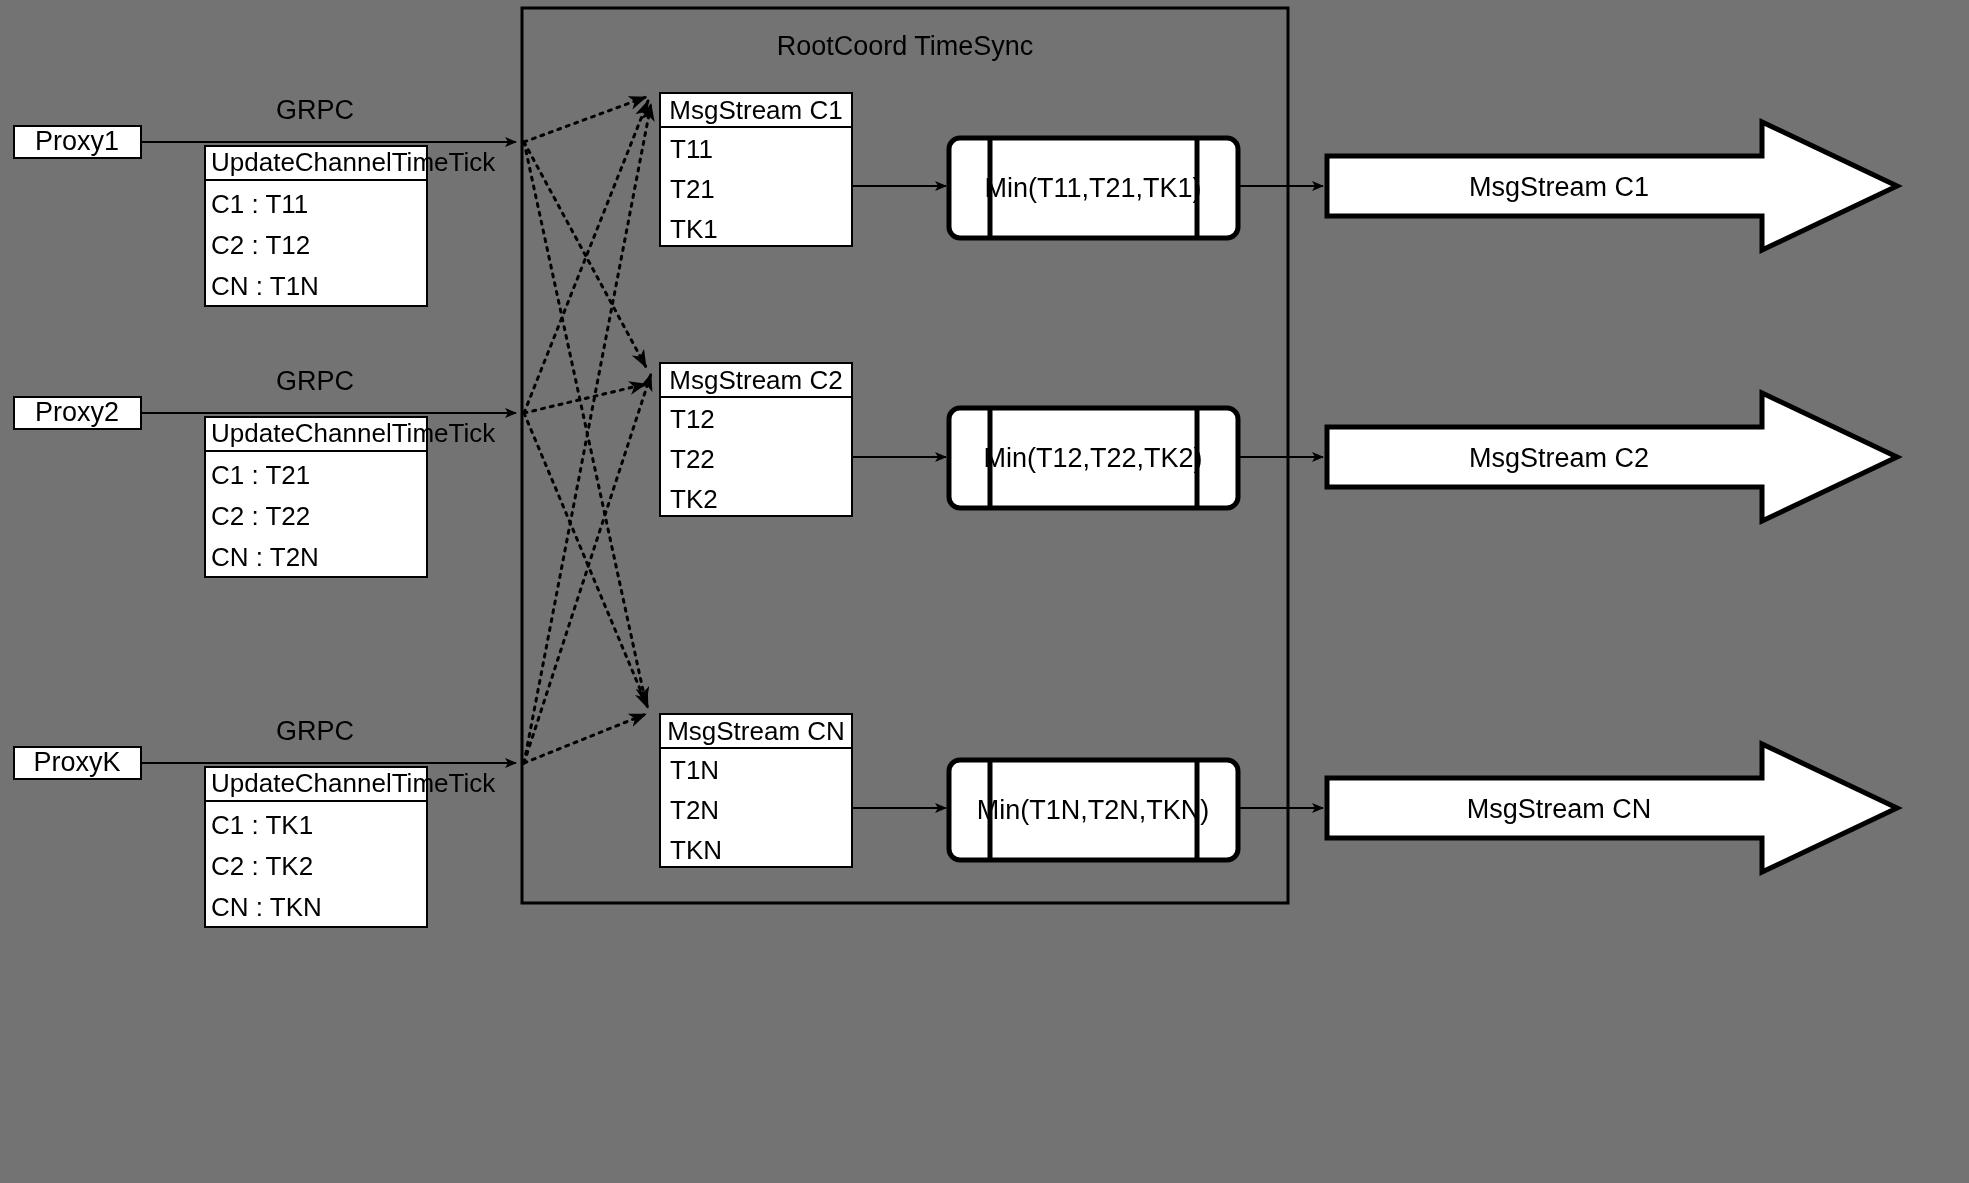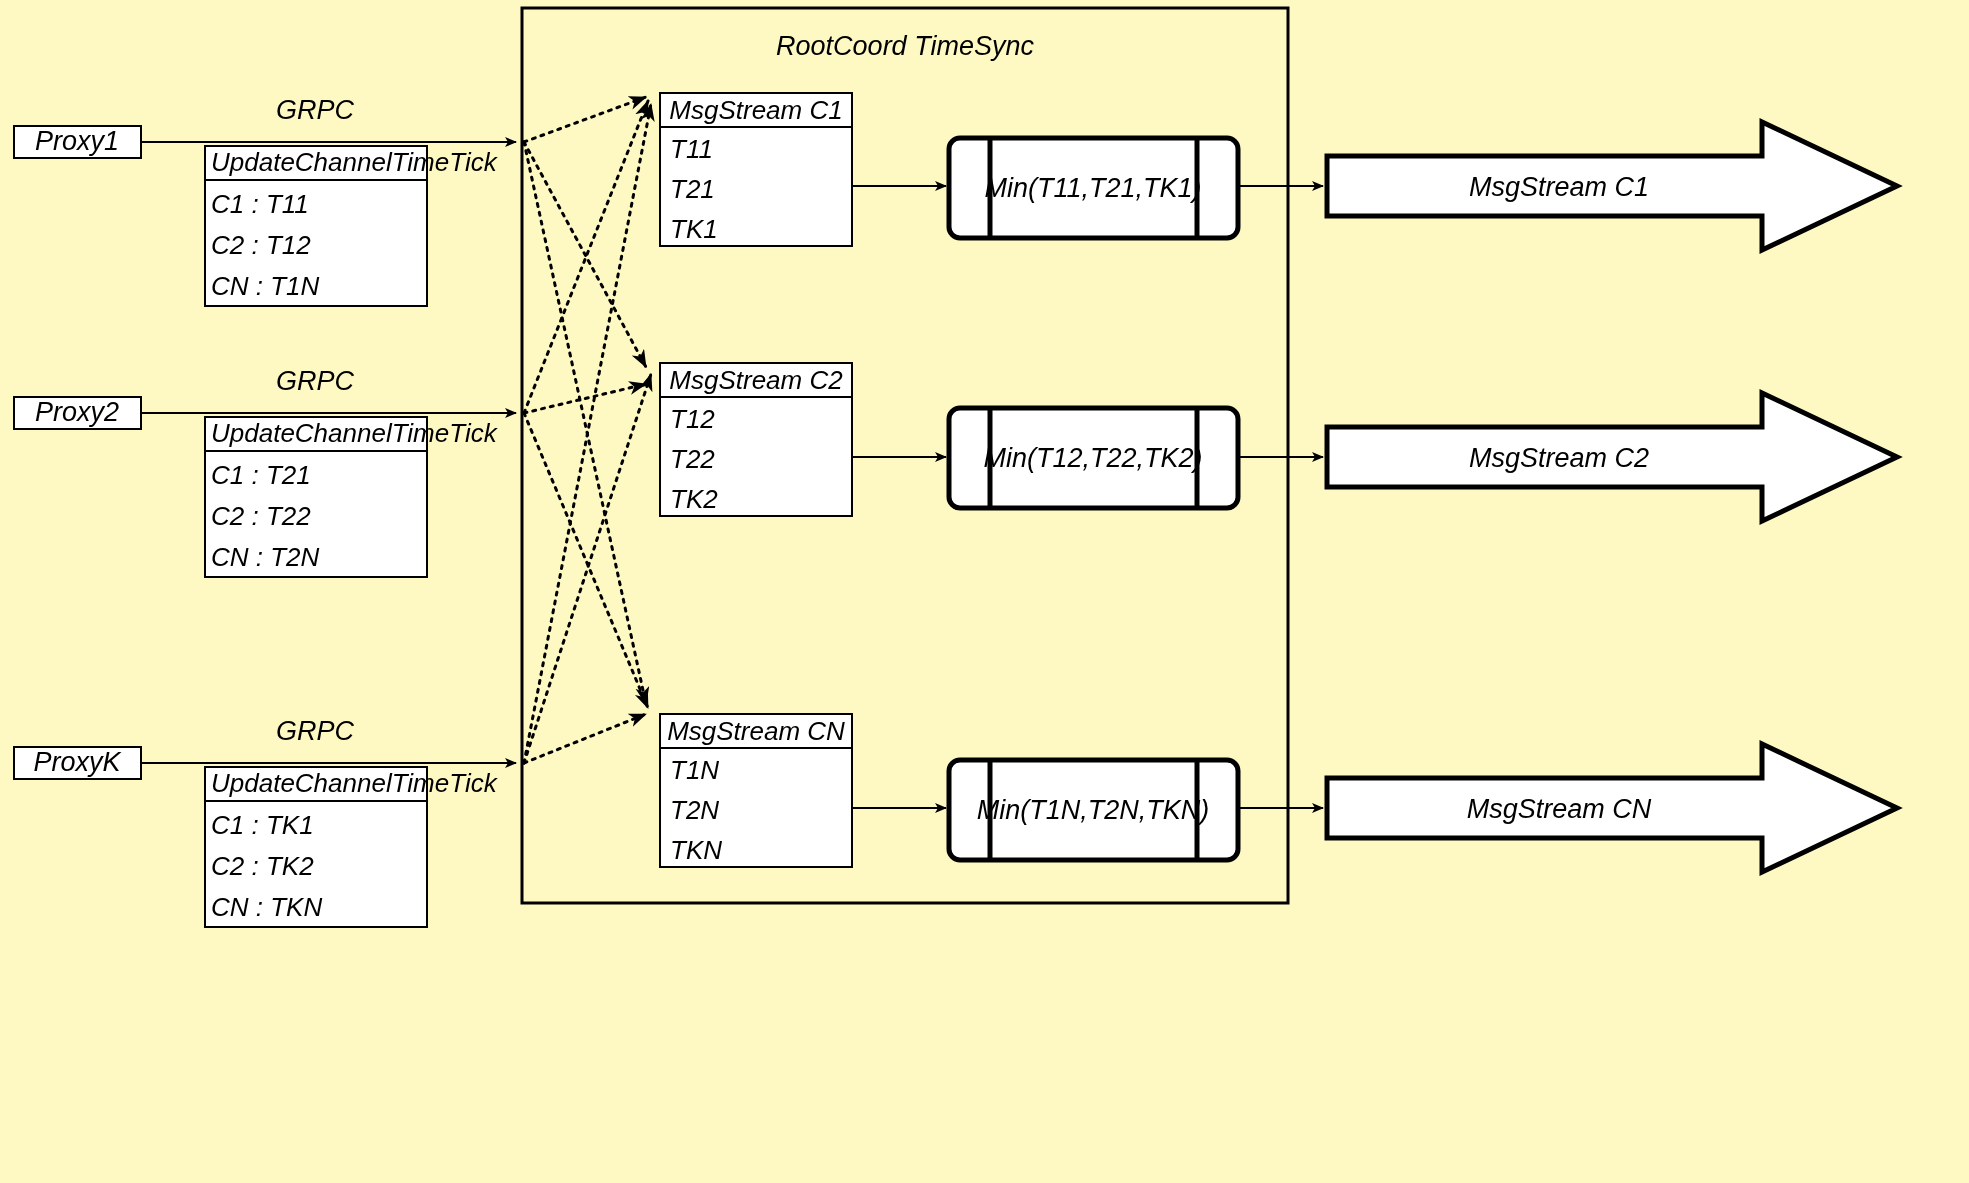--- a/index.html
+++ b/index.html
@@ -1,17 +1,17 @@
 <!DOCTYPE html>
 <html><head>
 <meta charset="utf-8">
 <style>
   html,body{margin:0;padding:0;background:#ffffff;}
   body{font-family:"Liberation Sans",sans-serif;}
-  #stage{position:relative;width:1969px;height:1183px;background:#fef9c3;overflow:hidden;font-style:italic;}
+  #stage{position:relative;width:1969px;height:1183px;background:#737373;overflow:hidden;}
   svg{position:absolute;left:0;top:0;width:1969px;height:1183px;}
   .txt{font-family:"Liberation Sans",sans-serif;fill:#000;}
   .t-28{font-size:27px;}
   .t-27{font-size:26px;}
 </style>
 </head>
 <body>
 
 <div id="stage">
   <svg viewBox="0 0 1969 1183" xmlns="http://www.w3.org/2000/svg">

